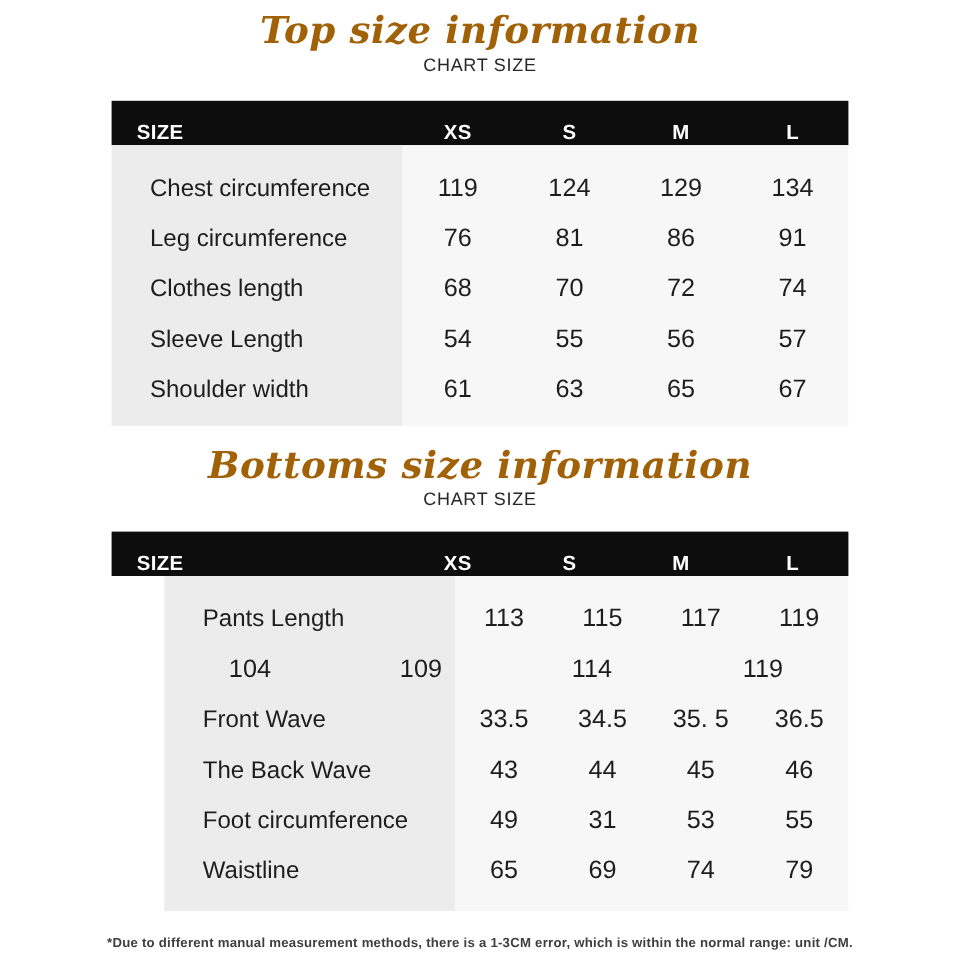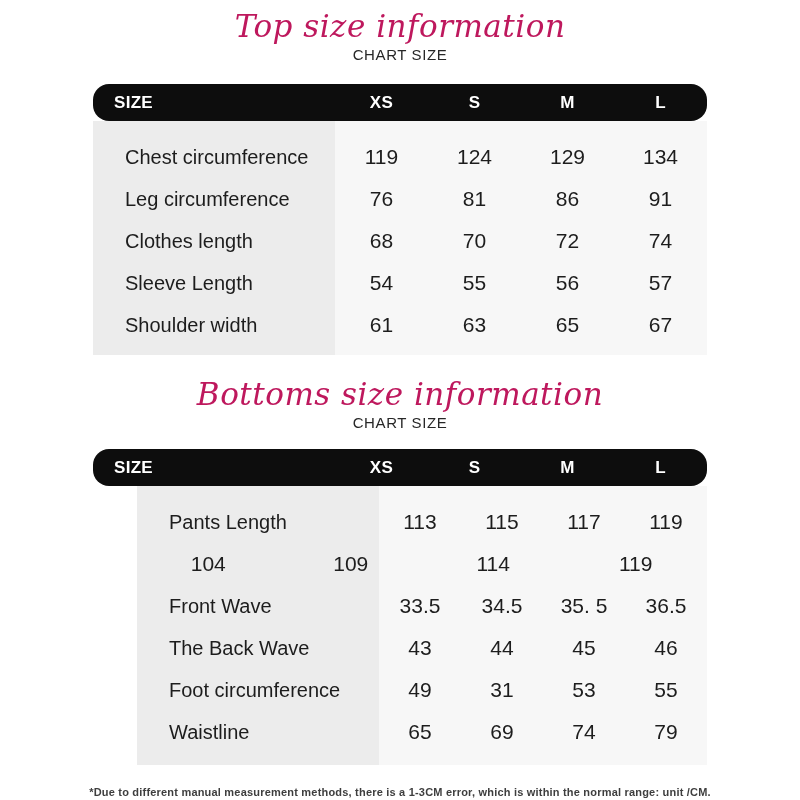--- a/index.html
+++ b/index.html
@@ -12,49 +12,48 @@
   .sheet {
     width:800px; height:800px;
     padding-top:6px;
     overflow:hidden;
     background:#ffffff;
   }
   .section-title {
     text-align:center;
     font-family:"DejaVu Serif", serif;
     font-style:italic;
-    font-weight:normal;
+    font-weight:bold;
     font-size:31px;
     line-height:40px;
-    color:#be185d;
+    color:#a16207;
     letter-spacing:0.5px;
   }
   .chart-size {
     text-align:center;
     font-size:15px;
     line-height:18px;
     letter-spacing:0.6px;
     color:#272727;
   }
   .size-table {
     width:614px;
     margin:20px auto 0 auto;
   }
   .size-table.second { margin-top:17px; }
-  .section-title.second { margin-top:19px; }
+  .section-title.second { margin-top:13px; }
   .thead {
     display:flex;
-    align-items:center;
+    align-items:flex-end;
     height:37px;
     background:#0d0d0d;
     color:#ffffff;
     font-weight:bold;
     font-size:17px;
     letter-spacing:0.3px;
-    border-radius:16px;
   }
   .th-size {
     width:242px;
     padding-left:21px;
   }
   .th-col {
     flex:1;
     text-align:center;
   }
   .tbody {

